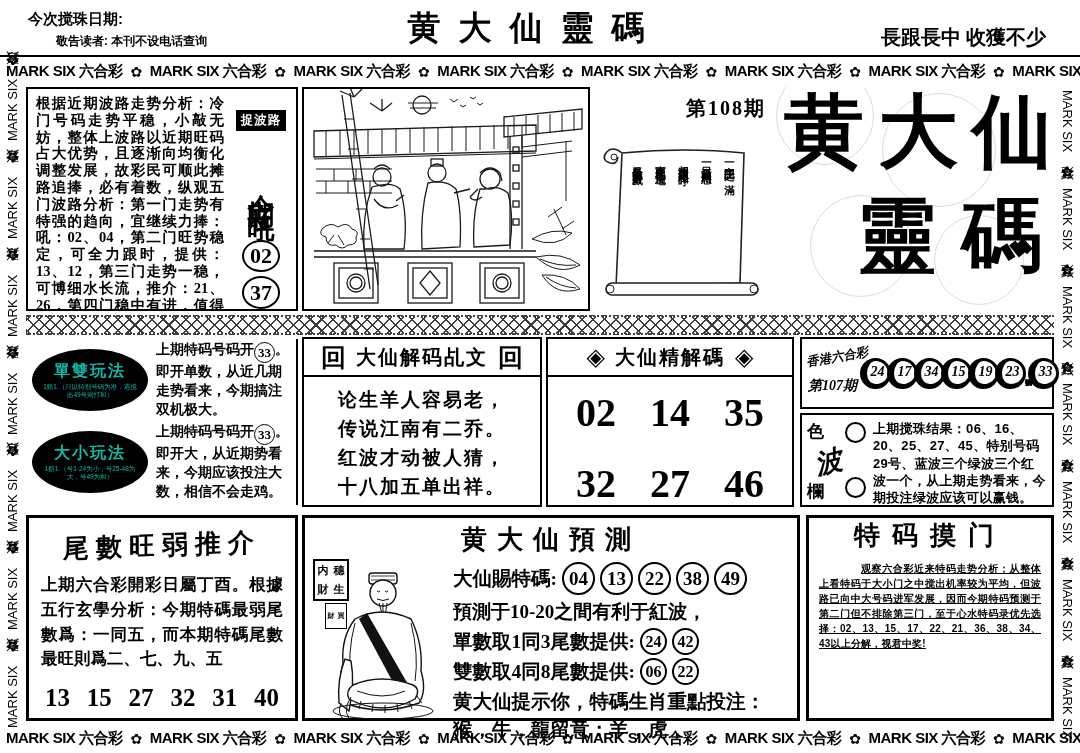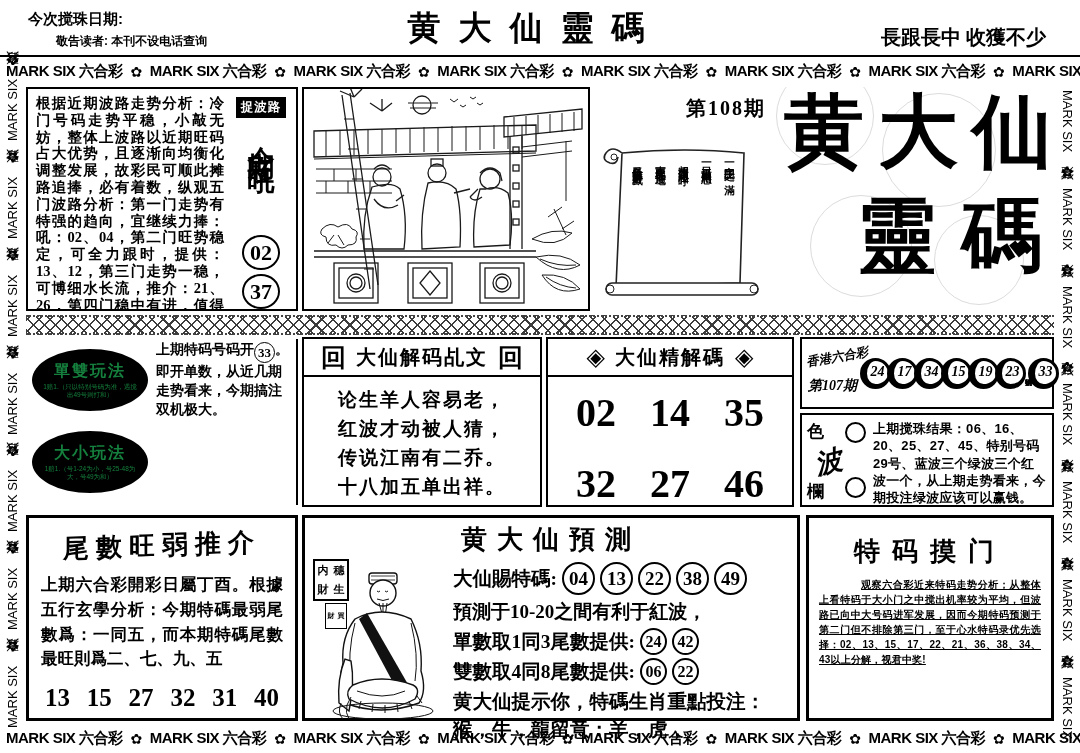--- a/index.html
+++ b/index.html
@@ -33,21 +33,21 @@
 
   
   #content{position:absolute;left:26px;top:87px;width:1028px;height:636px;}
 
   .panel{position:absolute;background:#fff;border:2px solid #000;box-sizing:border-box;}
 
   
   #p-analysis{left:0;top:0;width:272px;height:224px;display:flex;}
   #analysis-text{width:188px;padding:6px 2px 4px 8px;font-size:14.5px;line-height:16.8px;
     font-weight:600;text-align:justify;font-family:"Liberation Serif","DejaVu Serif",serif;overflow:hidden;}
-  #analysis-side{flex:1;display:flex;flex-direction:column;align-items:center;padding-top:8px;}
+  #analysis-side{flex:1;display:flex;flex-direction:column;align-items:center;padding-top:21px;text-align:center;}
   #analysis-tag{background:#000;color:#fff;font-size:12.5px;font-weight:bold;padding:2px 5px;letter-spacing:1px;}
   #analysis-vtitle{writing-mode:vertical-rl;font-size:27px;font-weight:bold;letter-spacing:7px;
     font-family:"Liberation Serif","DejaVu Serif",serif;margin-top:6px;height:118px;}
   .cnum{display:inline-flex;align-items:center;justify-content:center;border:2px solid #000;
     border-radius:50%;font-weight:bold;box-sizing:border-box;background:#fff;
     font-family:"Liberation Serif","DejaVu Serif",serif;}
   .cnum-38{width:38px;height:38px;font-size:22px;margin-top:4px;}
   .cnum-34{width:33px;height:33px;font-size:19px;}
   .cnum-28{width:27px;height:27px;font-size:16px;}
   .cnum-22{width:21px;height:21px;font-size:13px;border-width:1.5px;vertical-align:-3px;}
@@ -73,21 +73,21 @@
   
   #divider{position:absolute;left:0;top:228px;width:1028px;height:16px;
     border-top:2px dotted #444;border-bottom:2px dotted #444;
     background-image:
       repeating-linear-gradient(45deg,transparent 0 2px,#3c3c3c 2px 3.5px,transparent 3.5px 8px),
       repeating-linear-gradient(135deg,transparent 0 2px,#3c3c3c 2px 3.5px,transparent 3.5px 8px);}
 
   
   #p-plays{position:absolute;left:0;top:252px;width:272px;height:166px;border-right:2px solid #000;box-sizing:border-box;}
   .play-row{display:flex;align-items:center;height:82px;}
-  .play-oval{flex:0 0 116px;height:62px;margin-left:6px;background:#000;color:#15803d;border-radius:50%;
+  .play-oval{flex:0 0 116px;height:62px;margin-left:6px;background:#000;color:#14b8a6;border-radius:50%;
     display:flex;flex-direction:column;align-items:center;justify-content:center;text-align:center;}
   .play-name{font-size:16px;font-weight:bold;letter-spacing:2px;font-family:"Liberation Serif","DejaVu Serif",serif;}
   .play-rule{font-size:6.5px;line-height:1.25;padding:1px 10px 0;}
   .play-text{flex:1;padding:0 4px 0 8px;font-size:14px;line-height:1.35;font-weight:600;
     font-family:"Liberation Serif","DejaVu Serif",serif;}
 
   
   #p-jiwen{left:276px;top:250px;width:240px;height:170px;}
   .panel-header{height:36px;border-bottom:2px solid #000;display:flex;align-items:center;justify-content:center;gap:10px;}
   .hui-icon{font-size:25px;font-weight:bold;line-height:1;font-family:"Liberation Serif","DejaVu Serif",serif;}
@@ -151,21 +151,21 @@
   #immortal-svg{position:absolute;left:6px;top:6px;}
   #predict-lines{flex:1;padding:2px 8px 0 0;}
   .p-line{display:flex;align-items:center;gap:5px;margin-top:3px;}
   .p-label{font-size:19.5px;font-weight:bold;white-space:nowrap;font-family:"Liberation Serif","DejaVu Serif",serif;}
   .p-plain{font-size:19px;font-weight:bold;margin-top:4px;font-family:"Liberation Serif","DejaVu Serif",serif;}
   #predict-tips{font-size:19.5px;font-weight:bold;line-height:1.42;margin-top:3px;
     font-family:"Liberation Serif","DejaVu Serif",serif;}
 
   
   #p-temao{left:780px;top:428px;width:248px;height:206px;border-width:3px;}
-  #temao-title{text-align:center;margin-top:16px;font-size:26px;font-weight:bold;letter-spacing:12px;
+  #temao-title{text-align:center;margin-top:0;font-size:26px;font-weight:bold;letter-spacing:12px;
     font-family:Liberation Mono, monospace;}
   #temao-text{padding:8px 10px 0;font-size:10px;font-weight:bold;line-height:1.5;text-align:justify;
     text-indent:4.2em;letter-spacing:0.2px;text-decoration:underline;}
 
   svg{display:block;}
 </style>
 </head>
 <body>
 
 <div id="header">
@@ -364,33 +364,36 @@
       </div>
       <div class="play-text">
         <span>上期特码号码开</span><span class="cnum cnum-22">33</span><span>。即开单数，从近几期走势看来，今期搞注双机极大。</span>
       </div>
     </div>
     <div class="play-row">
       <div class="play-oval">
         <div class="play-name">大小玩法</div>
         <div class="play-rule">1赔1.（号1-24为小，号25-48为大，号49为和）</div>
       </div>
+      <div class="play-text">
+        <span>上期特码号码开</span><span class="cnum cnum-22">33</span><span>。即开大，从近期势看来，今期应该投注大数，相信不会走鸡。</span>
+      </div>
     </div>
   </div>
 
   <div class="panel" id="p-jiwen">
     <div class="panel-header">
       <span class="hui-icon">回</span>
       <span class="panel-title">大仙解码乩文</span>
       <span class="hui-icon">回</span>
     </div>
     <div id="jiwen-body">
         <span class="jiwen-line">论生羊人容易老，</span>
+        <span class="jiwen-line">传说江南有二乔。</span>
         <span class="jiwen-line">红波才动被人猜，</span>
-        <span class="jiwen-line">传说江南有二乔。</span>
         <span class="jiwen-line">十八加五单出祥。</span>
       </div>
   </div>
 
   <div class="panel" id="p-jingjie">
     <div class="panel-header">
       <span class="diamond-icon">◈</span>
       <span class="panel-title">大仙精解碼</span>
       <span class="diamond-icon">◈</span>
     </div>

